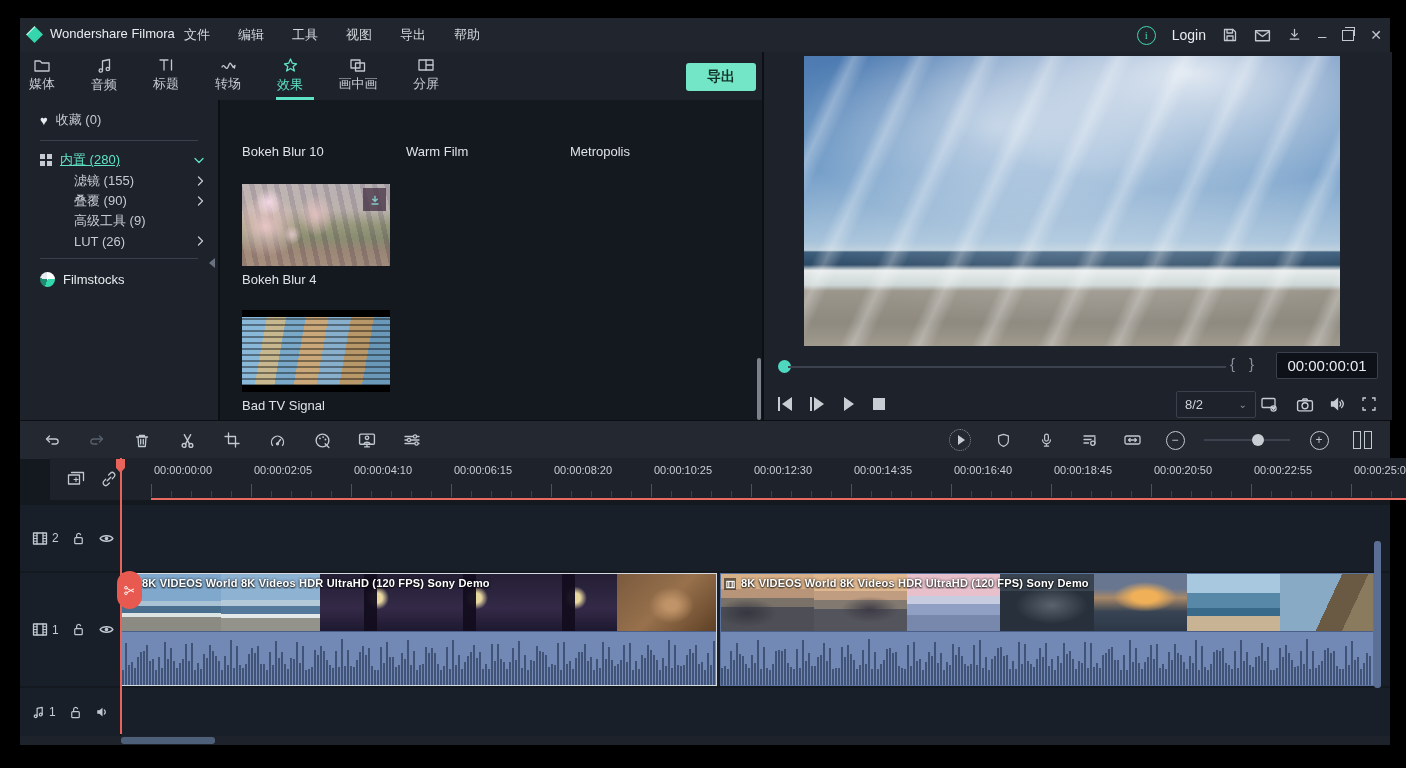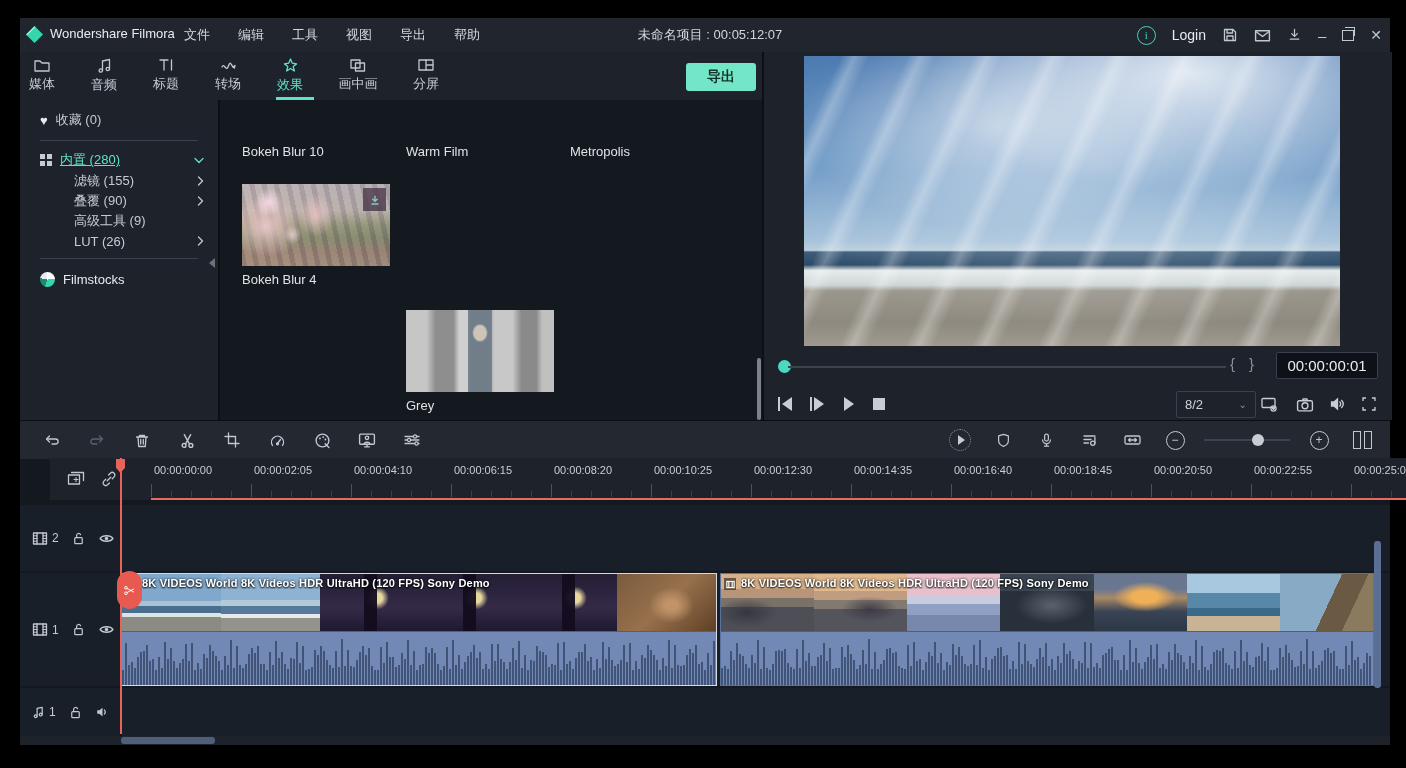--- a/index.html
+++ b/index.html
@@ -196,21 +196,20 @@
     <span class="logo"></span>
     <span class="appname">Wondershare Filmora</span>
     <div class="menus">
       <span>文件</span>
       <span>编辑</span>
       <span>工具</span>
       <span>视图</span>
       <span>导出</span>
       <span>帮助</span>
     </div>
-    <div class="projtitle">未命名项目 : 00:05:12:07</div>
     <div class="tbright">
       <span class="infoic">i</span>
       <span class="loginlbl">Login</span>
       <span class="ic">
             <svg width="16" height="16" viewBox="0 0 16 16">
               <path d="M2.5 2.5h8.5l2.5 2.5v8.5H2.5z"></path>
               <path d="M5 2.5v3.5h5.5V2.5"></path>
               <path d="M5 13.5V9h6v4.5"></path>
             </svg>
           </span>
@@ -363,23 +362,23 @@
     <div class="card" style="left:22px;top:84px">
       <div class="thumb t-vine t-pink">
         <span class="dl-badge">
               <svg width="14" height="14" viewBox="0 0 16 16">
                 <path d="M8 3v6M5 6.5L8 9.5l3-3M4 12.5h8"></path>
               </svg>
             </span>
       </div>
       <div class="cname">Bokeh Blur 4</div>
     </div>
-    <div class="card" style="left:186px;top:210px">
-      <div class="thumb t-grey"></div>
-      <div class="cname">Grey</div>
+    <div class="card" style="left:22px;top:210px">
+      <div class="thumb t-glitch"></div>
+      <div class="cname">Bad TV Signal</div>
     </div>
     <div class="fx-scroll"></div>
   </div>
 
   <div class="preview">
     <div class="pvideo"></div>
     <span class="scrub-dot"></span>
     <div class="scrub-track"></div>
     <div class="marks">
       <span>{</span>

